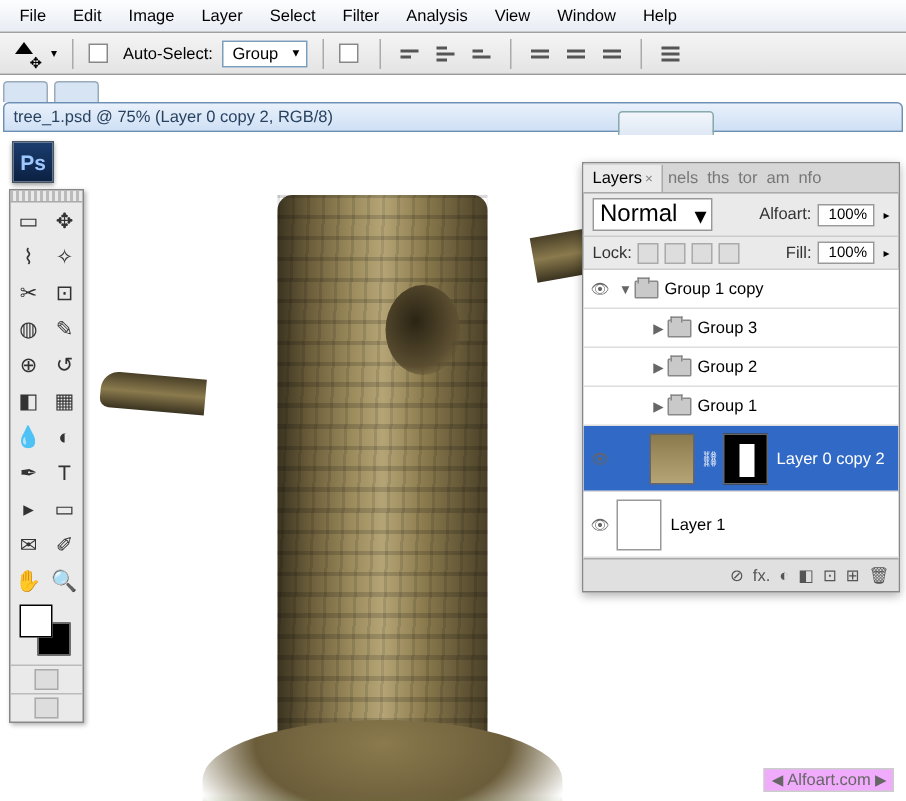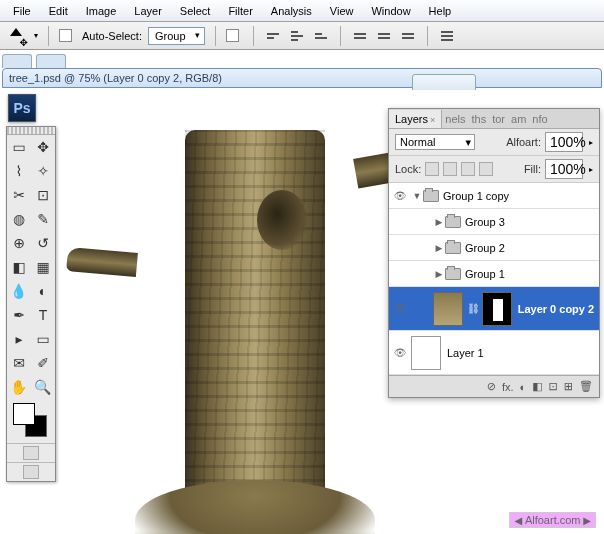--- a/index.html
+++ b/index.html
@@ -38,23 +38,23 @@
 .branch-l{position:absolute;left:-48px;top:120px;width:70px;height:24px;background:linear-gradient(180deg,#4a4028,#8a7a4d,#3a3320);border-radius:12px 0 0 6px;transform:rotate(5deg)}
 .roots{position:absolute;left:20px;bottom:0;width:240px;height:80px;background:radial-gradient(ellipse at 50% 20%,#8a7a4d 0%,#6b5d3a 50%,transparent 80%);border-radius:50% 50% 20% 20%}
 .roots::after{content:"";position:absolute;left:0;right:0;bottom:0;height:30px;background:linear-gradient(0deg,rgba(90,130,50,.8),transparent);border-radius:0 0 20% 20%}
 .panel{position:absolute;right:4px;top:108px;width:212px;background:#eaeaea;border:1px solid #888;box-shadow:0 2px 6px rgba(0,0,0,.3)}
 .panel-tabs{height:20px;background:#d6d6d6;display:flex;align-items:flex-end;font-size:10px;color:#555;border-bottom:1px solid #aaa}
 .panel-tabs .tab{padding:3px 6px;background:#eaeaea;border-right:1px solid #aaa;color:#000}
 .panel-tabs .frag{padding:3px 3px;color:#777}
 .panel-tabs .x{margin-left:2px;color:#888;font-size:9px}
 .panel-row{display:flex;align-items:center;padding:3px 6px;gap:4px;border-bottom:1px solid #ccc;font-size:10px}
 .panel-row .lbl{color:#333}
-.dd{background:#fff;border:1px solid #999;padding:1px 16px 1px 4px;position:relative;font-size:11px}
+.dd{background:#fff;border:1px solid #999;padding:1px 16px 1px 4px;position:relative;font-size:16px}
 .dd::after{content:"▾";position:absolute;right:3px;top:1px}
-.pct{background:#fff;border:1px solid #999;padding:1px 4px;font-size:14px;width:38px;text-align:right}
+.pct{background:#fff;border:1px solid #999;padding:1px 4px;font-size:10px;width:38px;text-align:right}
 .lock-ico{width:14px;height:14px;background:#ddd;border:1px solid #aaa}
 .layer-list{background:#fff;max-height:240px;overflow:auto}
 .lrow{display:flex;align-items:center;height:26px;border-bottom:1px solid #ddd;font-size:10px}
 .lrow.sel{background:#3169c6;color:#fff}
 .lrow.tall{height:44px}
 .eye{width:22px;display:flex;justify-content:center;color:#666}
 .eye.on::before{content:"👁";font-size:10px}
 .spacer{width:22px}
 .tw{width:12px;text-align:center;color:#666;font-size:9px}
 .folder{width:16px;height:12px;background:#c9c9c9;border:1px solid #888;border-radius:1px;margin-right:4px;position:relative}
@@ -246,21 +246,21 @@
       <span class="tw">▶</span>
       <span class="folder"></span>
       <span>Group 1</span>
     </div>
     <div class="lrow sel tall">
       <span class="eye on"></span>
       <span class="spacer"></span>
       <span class="thumb"></span>
       <span class="link">⛓</span>
       <span class="mask"></span>
-      <span style="font-weight:bold">Layer 0 copy 2</span>
+      <span style="font-weight:normal">Layer 0 copy 2</span>
     </div>
     <div class="lrow tall">
       <span class="eye on"></span>
       <span class="thumb-w"></span>
       <span>Layer 1</span>
     </div>
   </div>
   <div class="panel-foot">
     <span>⊘</span>
     <span>fx.</span>

